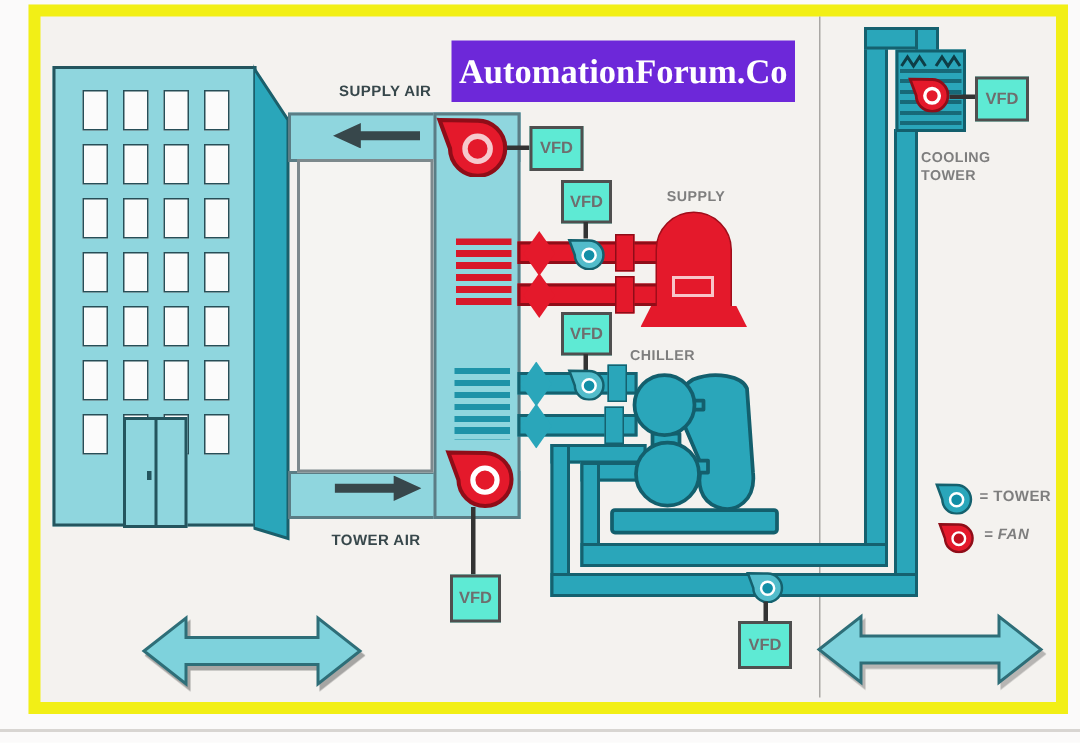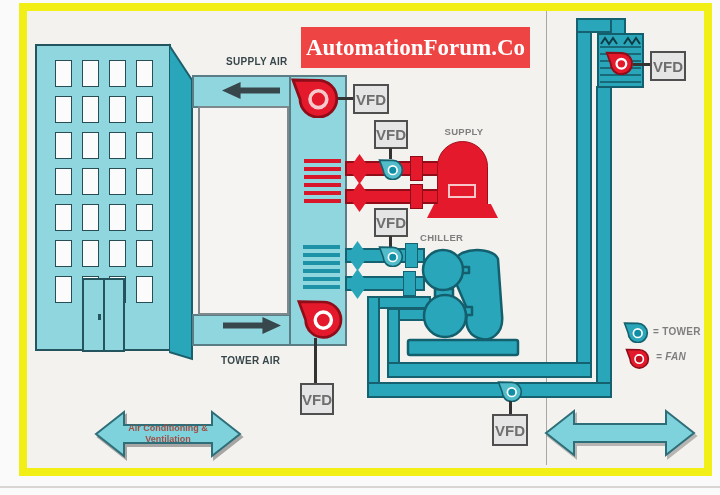--- a/index.html
+++ b/index.html
@@ -10,22 +10,22 @@
          background:#f4f2ef;box-sizing:border-box;}
   .pipe{position:absolute;background:#2aa6ba;border:2px solid #15616f;box-sizing:border-box;}
   .pipe.red{background:#e4192b;border-color:#8f0d18;}
   .flange{position:absolute;background:#e4192b;border:1px solid #8f0d18;box-sizing:border-box;}
   .flange.teal{background:#2aa6ba;border-color:#15616f;}
   .valve{position:absolute;width:21px;height:30px;
          clip-path:polygon(50% 0,100% 50%,50% 100%,0 50%);background:#e4192b;}
   .valve.teal{background:#2aa6ba;}
   .coil{position:absolute;width:37px;}
   .wire{position:absolute;background:#333;}
-  .vfd{position:absolute;width:36px;height:30px;background:#e5e5e5;border:2px solid #4f4f4f;
-       color:#6e6e6e;font-size:15px;font-weight:bold;display:flex;align-items:center;
+  .vfd{position:absolute;width:36px;height:30px;background:#5eead4;border:2px solid #4f4f4f;
+       color:#6e6e6e;font-size:11px;font-weight:bold;display:flex;align-items:center;
        justify-content:center;box-sizing:border-box;}
   .lbl{position:absolute;font-weight:bold;color:#7e7e7e;font-size:9.5px;letter-spacing:.3px;}
   .lbl.dark{color:#37474b;font-size:10px;}
   .preline{white-space:pre-line;}
   .darrow{position:absolute;background:#37474b;}
   .duct{position:absolute;background:#8fd6de;border:2px solid #5b7d85;box-sizing:border-box;}
   .win{background:#fbfbfb;border:1.5px solid #274e57;box-sizing:border-box;}
   #winGrid{display:grid;grid-template-columns:repeat(4,17px);grid-auto-rows:27px;
            column-gap:10px;row-gap:9px;}
   .flowtxt{position:absolute;display:flex;align-items:center;justify-content:center;
@@ -148,20 +148,22 @@
       <polyline points="1,8 5,2 9,8 13,2 17,8" fill="none" stroke="#0e3d46" stroke-width="2"></polyline>
       <polyline points="24,8 28,2 32,8 36,2 40,8" fill="none" stroke="#0e3d46" stroke-width="2"></polyline>
     </svg>
   </div>
   <svg class="abs" style="left:605px;top:49px;" width="30" height="26" viewBox="0 0 26 22">
     <path d="M1.5,3 L14,3.2 A9.2,9.2 0 1 1 5,12.5 Z" fill="#e4192b" stroke="#8f0d18" stroke-width="1.6"></path>
     <circle cx="14.2" cy="12.6" r="4.2" fill="none" stroke="#ffffff" stroke-width="2"></circle>
   </svg>
   <div class="wire" style="left:633px;top:63px;width:17px;height:3px;"></div>
   <div class="vfd" style="left:650px;top:51px;">VFD</div>
+  <div class="lbl preline" style="left:614px;top:100px;width:60px;line-height:12px;">COOLING
+TOWER</div>
 
   <svg class="abs" style="left:290px;top:74px;" width="52" height="44" viewBox="0 0 26 22">
     <path d="M1.5,3 L14,3.2 A9.2,9.2 0 1 1 5,12.5 Z" fill="#e4192b" stroke="#8f0d18" stroke-width="1.4"></path>
     <circle cx="14.2" cy="12.6" r="4.2" fill="none" stroke="#f6c9cd" stroke-width="1.8"></circle>
   </svg>
   <div class="wire" style="left:338px;top:97px;width:15px;height:3px;"></div>
   <div class="vfd" style="left:353px;top:84px;">VFD</div>
 
   <svg class="abs" style="left:296px;top:294px;" width="50" height="46" viewBox="0 0 26 22">
     <path d="M1.5,3 L14,3.2 A9.2,9.2 0 1 1 5,12.5 Z" fill="#e4192b" stroke="#8f0d18" stroke-width="1.4"></path>
@@ -192,38 +194,36 @@
   <div class="vfd" style="left:492px;top:414px;width:36px;height:32px;">VFD</div>
 
   <div class="lbl dark" style="left:226px;top:56px;">SUPPLY AIR</div>
   <div class="darrow" style="left:222px;top:82px;width:58px;height:17px;
        clip-path:polygon(0 50%,32% 0,32% 32%,100% 32%,100% 68%,32% 68%,32% 100%);"></div>
 
   <div class="lbl dark" style="left:221px;top:355px;">TOWER AIR</div>
   <div class="darrow" style="left:223px;top:317px;width:58px;height:17px;
        clip-path:polygon(100% 50%,68% 0,68% 32%,0 32%,0 68%,68% 68%,68% 100%);"></div>
 
-  <div class="abs" style="left:301px;top:27px;width:229px;height:41px;background:#ef4444;
+  <div class="abs" style="left:301px;top:27px;width:229px;height:41px;background:#6d28d9;
        color:#ffffff;font-family:'Liberation Serif',serif;font-weight:bold;font-size:23px;
        display:flex;align-items:center;justify-content:center;white-space:nowrap;">AutomationForum.Co</div>
 
   <svg class="abs" style="left:623px;top:320px;" width="27" height="23" viewBox="0 0 26 22">
     <path d="M1.5,3 L14,3.2 A9.2,9.2 0 1 1 5,12.5 Z" fill="#2aa6ba" stroke="#14616e" stroke-width="1.6"></path>
     <circle cx="14.2" cy="12.6" r="4.2" fill="#118ea6" stroke="#ffffff" stroke-width="1.6"></circle>
   </svg>
   <div class="lbl" style="left:653px;top:326px;font-size:10px;">= TOWER</div>
   <svg class="abs" style="left:625px;top:346px;" width="26" height="23" viewBox="0 0 26 22">
     <path d="M1.5,3 L14,3.2 A9.2,9.2 0 1 1 5,12.5 Z" fill="#e4192b" stroke="#8f0d18" stroke-width="1.6"></path>
     <circle cx="14.2" cy="12.6" r="4.2" fill="#c00f1e" stroke="#ffffff" stroke-width="1.6"></circle>
   </svg>
   <div class="lbl" style="left:656px;top:351px;font-size:10px;font-style:italic;">= FAN</div>
 
   <svg class="abs" style="left:94px;top:408px;filter:drop-shadow(2px 3px 0 rgba(70,70,70,.45));" width="148" height="52" viewBox="0 0 148 52">
     <polygon points="2,26 30,4 30,17 118,17 118,4 146,26 118,48 118,35 30,35 30,48" fill="#7ed2dc" stroke="#2e6e78" stroke-width="2"></polygon>
   </svg>
-  <div class="flowtxt preline" style="left:94px;top:408px;width:148px;height:52px;color:#a34d44;">Air Conditioning &amp;
-Ventilation</div>
 
   <svg class="abs" style="left:544px;top:407px;filter:drop-shadow(2px 3px 0 rgba(70,70,70,.35));" width="152" height="52" viewBox="0 0 152 52">
     <polygon points="2,26 30,4 30,17 122,17 122,4 150,26 122,48 122,35 30,35 30,48" fill="#7ed2dc" stroke="#2e6e78" stroke-width="2"></polygon>
   </svg>
 
 </div>
 
 </body></html>

